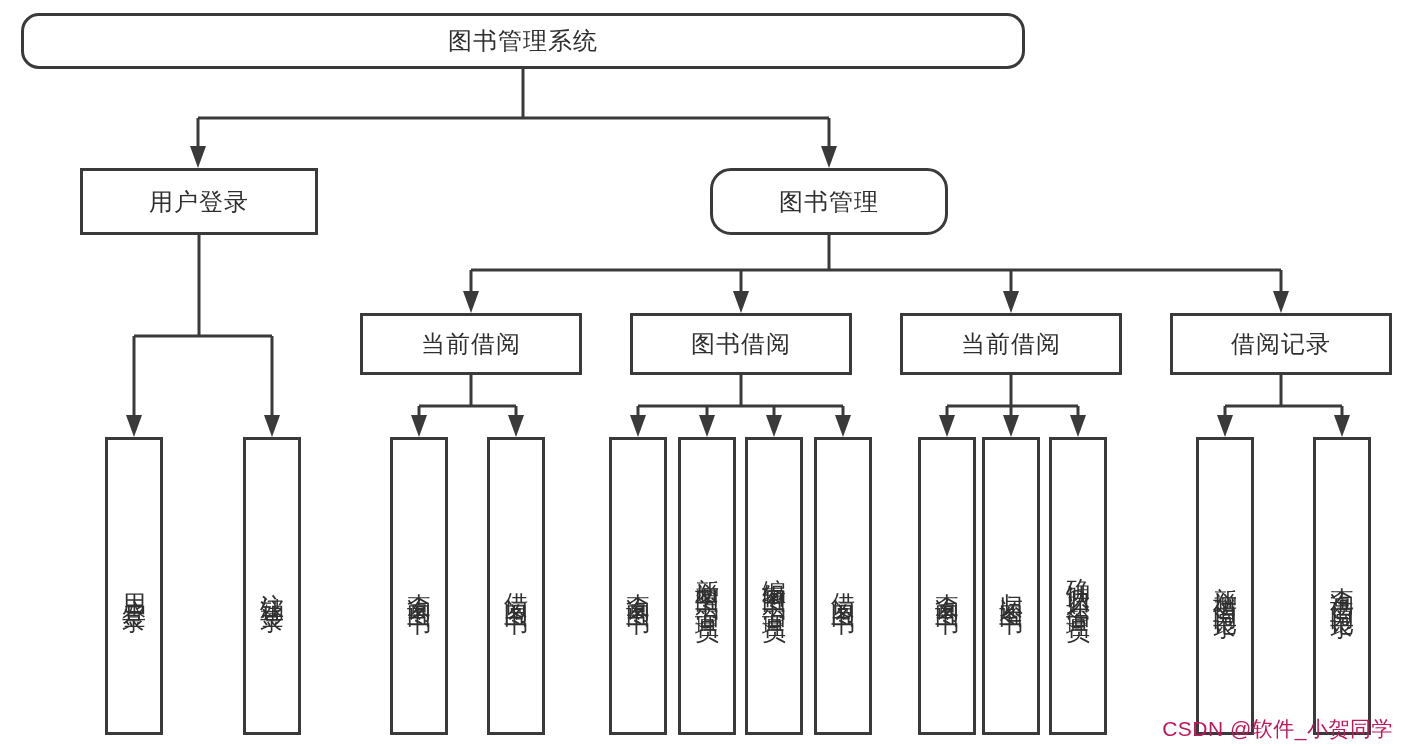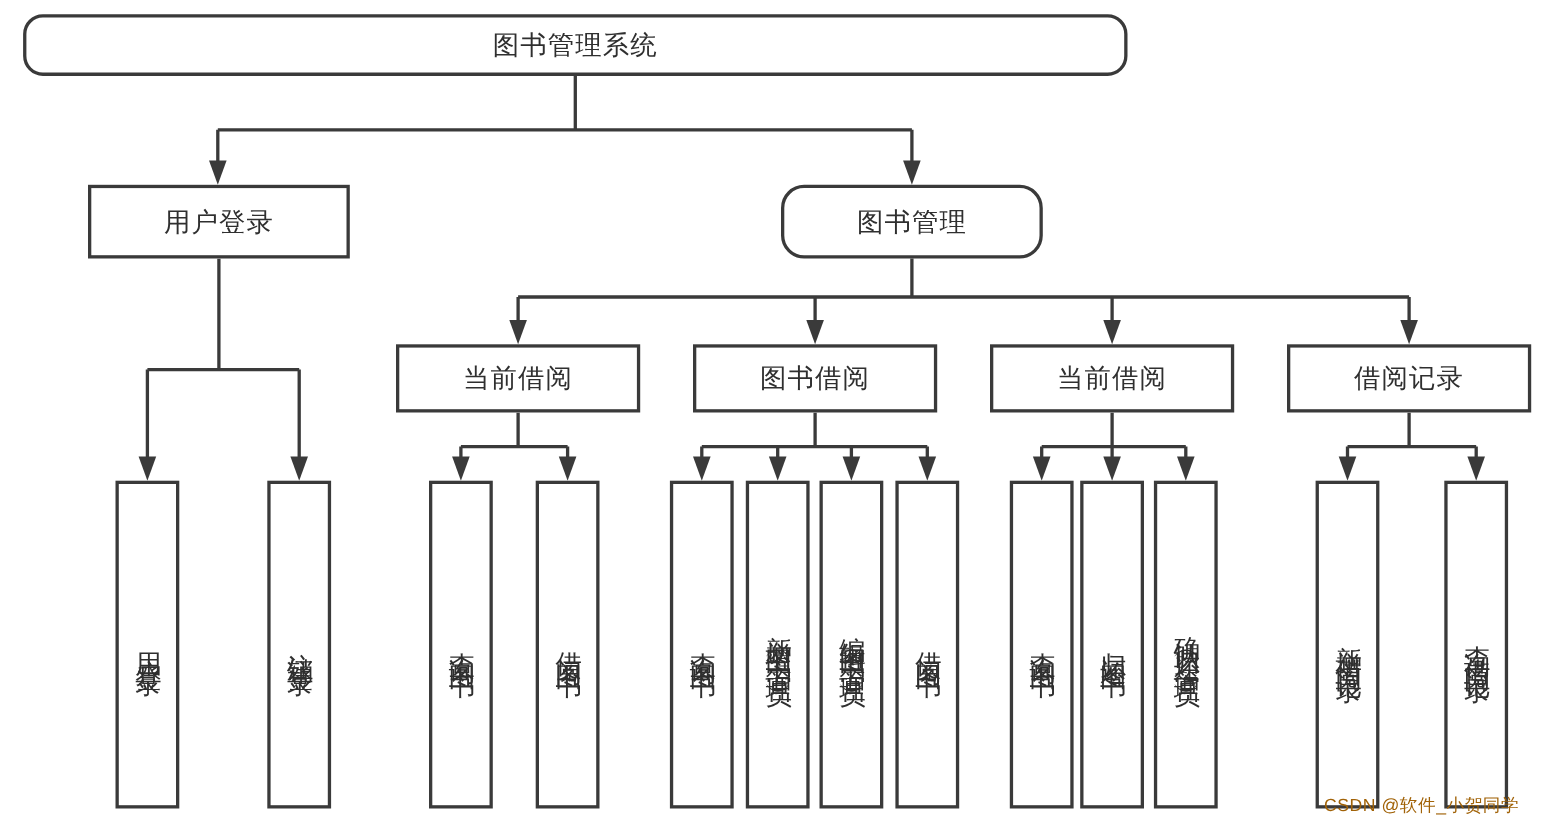--- a/index.html
+++ b/index.html
@@ -42,23 +42,23 @@
   .n-lv3d   { left:1170px; top:313px; width:222px;  height:62px; }
   .lf { top:437px; width:58px; height:298px; }
   .lf-1a { left:105px; }  .lf-1b { left:243px; }
   .lf-2a { left:390px; }  .lf-2b { left:487px; }
   .lf-3a { left:609px; }  .lf-3b { left:678px; }
   .lf-3c { left:745px; }  .lf-3d { left:814px; }
   .lf-4a { left:918px; }  .lf-4b { left:982px; }  .lf-4c { left:1049px; }
   .lf-5a { left:1196px; } .lf-5b { left:1313px; }
   .watermark {
     position:absolute;
-    right:24px; bottom:4px;
-    font-size:16px;
-    color:#a16207;
+    right:12px; bottom:4px;
+    font-size:21px;
+    color:#be185d;
     letter-spacing:0.5px;
   }
 </style>
 </head>
 <body>
 
 <div class="canvas">
 
   <svg class="connectors" viewBox="0 0 1405 747" fill="none">
     <g>

